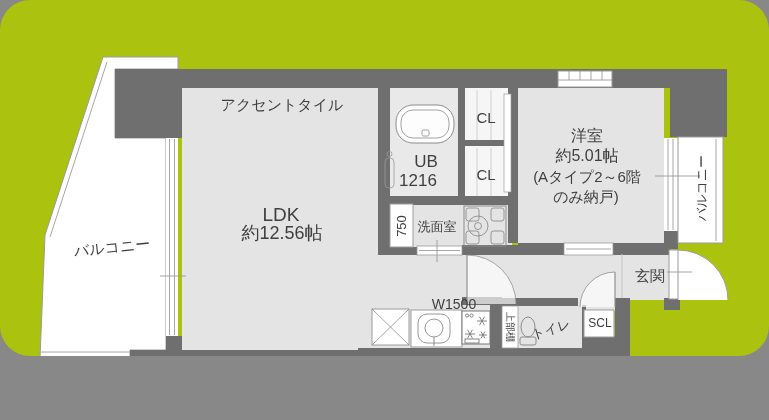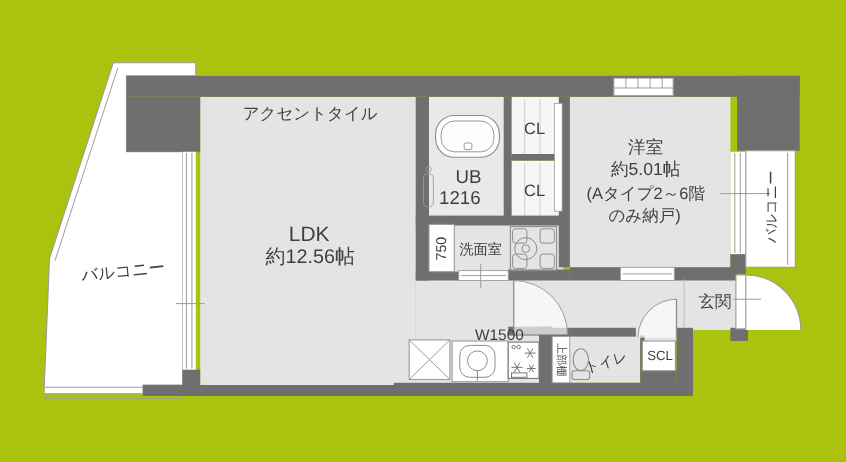--- a/index.html
+++ b/index.html
@@ -1,17 +1,17 @@
 <!DOCTYPE html>
 <html><head>
 <meta charset="utf-8">
 <style>
   html,body{margin:0;padding:0;background:#888;}
-  .stage{position:relative;width:769px;height:420px;overflow:hidden;
-         font-family:"Liberation Sans","DejaVu Sans",sans-serif;}
+  .stage{position:relative;width:769px;height:356px;overflow:hidden;
+         font-family:"Liberation Sans","DejaVu Sans",sans-serif;border-radius:30px;}
   svg{display:block;}
   .rmtxt{font-family:"Liberation Sans","DejaVu Sans",sans-serif;fill:#3f3f3f;}
   .wall{fill:#6f6f6f;stroke:none;}
   .floor{fill:#e4e4e4;stroke:none;}
   .whitebox{fill:#ffffff;stroke:#9b9b9b;stroke-width:1;}
   .thin{stroke:#8f8f8f;stroke-width:0.8;fill:none;}
   .icon{stroke:#8c8c8c;stroke-width:1;fill:#fdfdfd;}
   .leader{stroke:#9a9a9a;stroke-width:0.9;}
 </style>
 </head>

